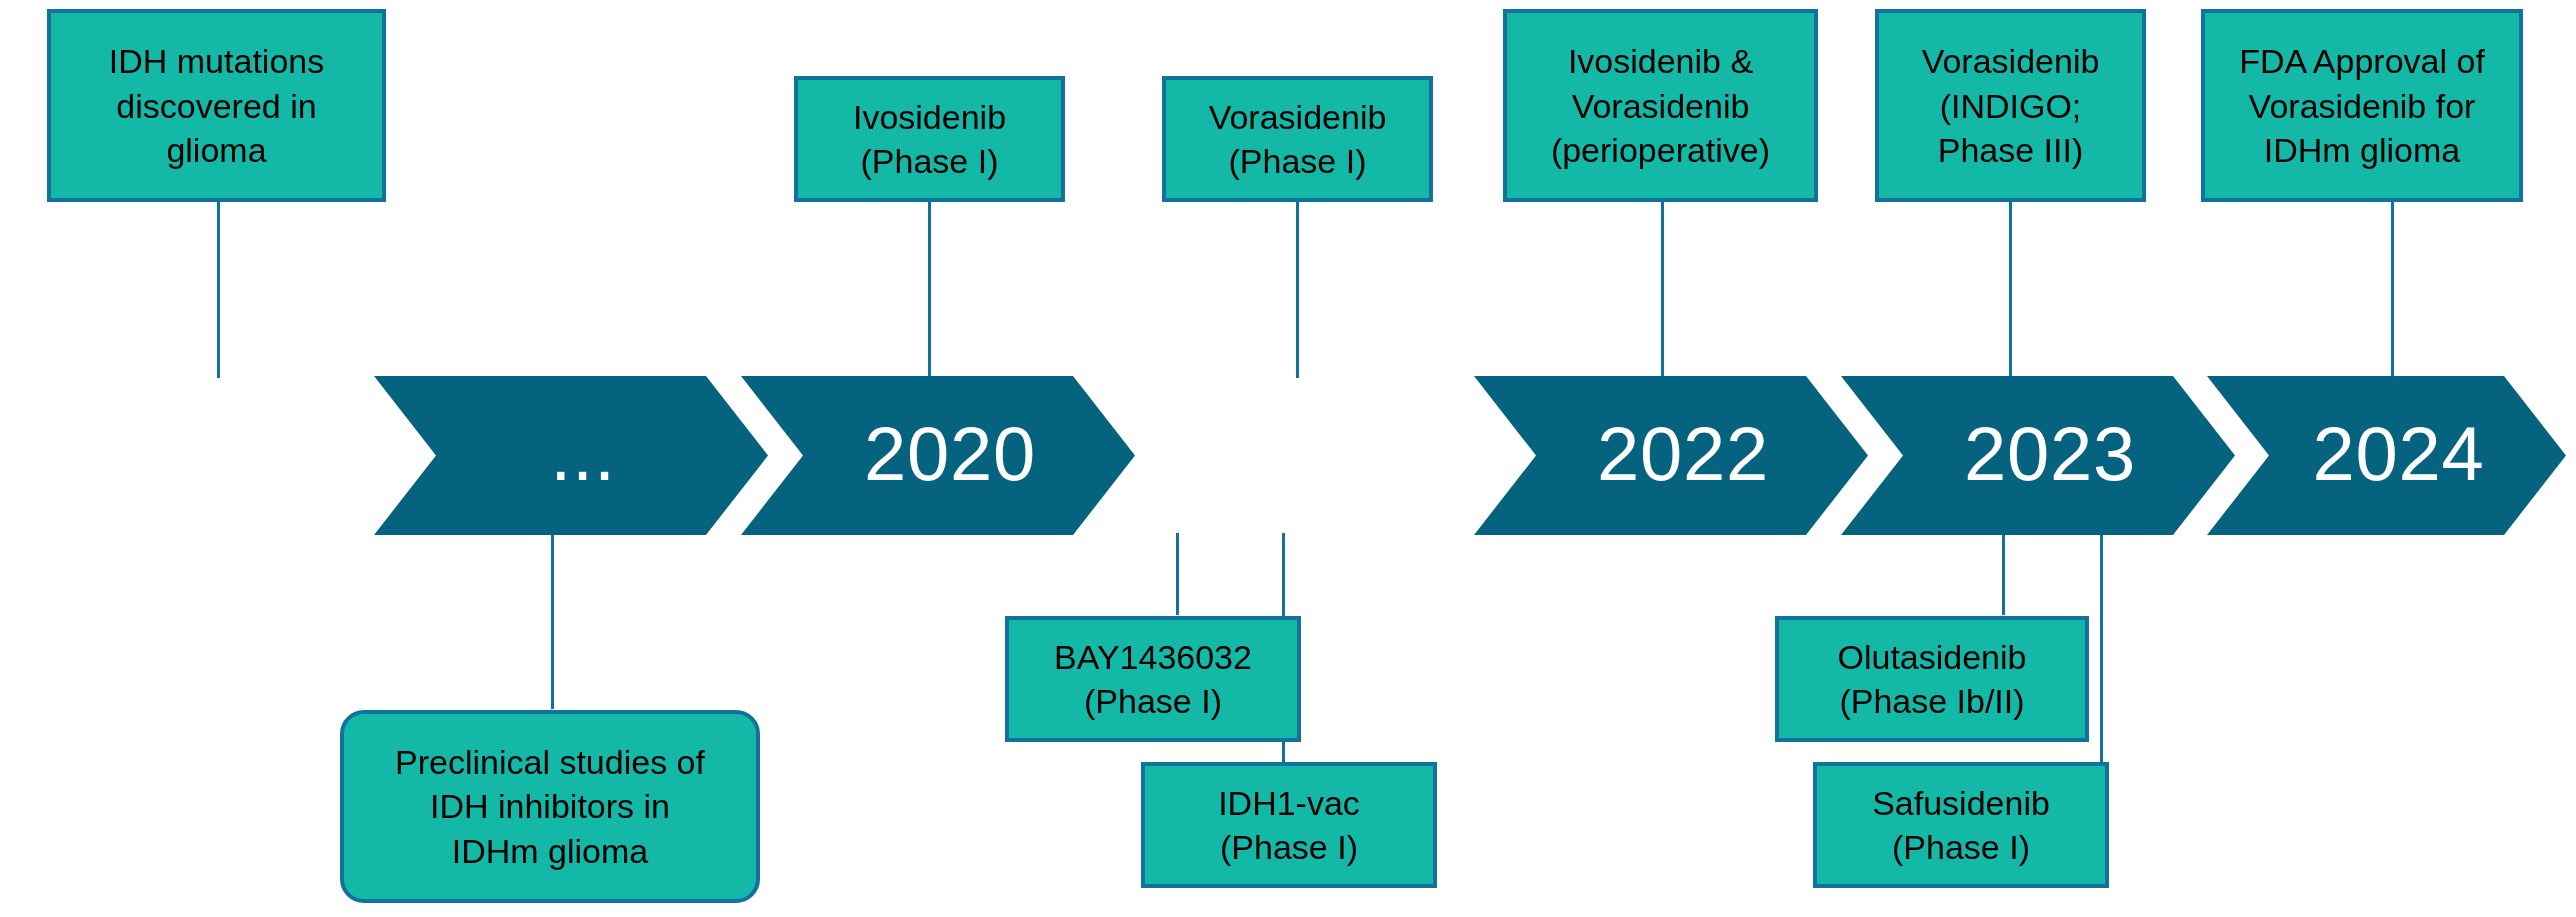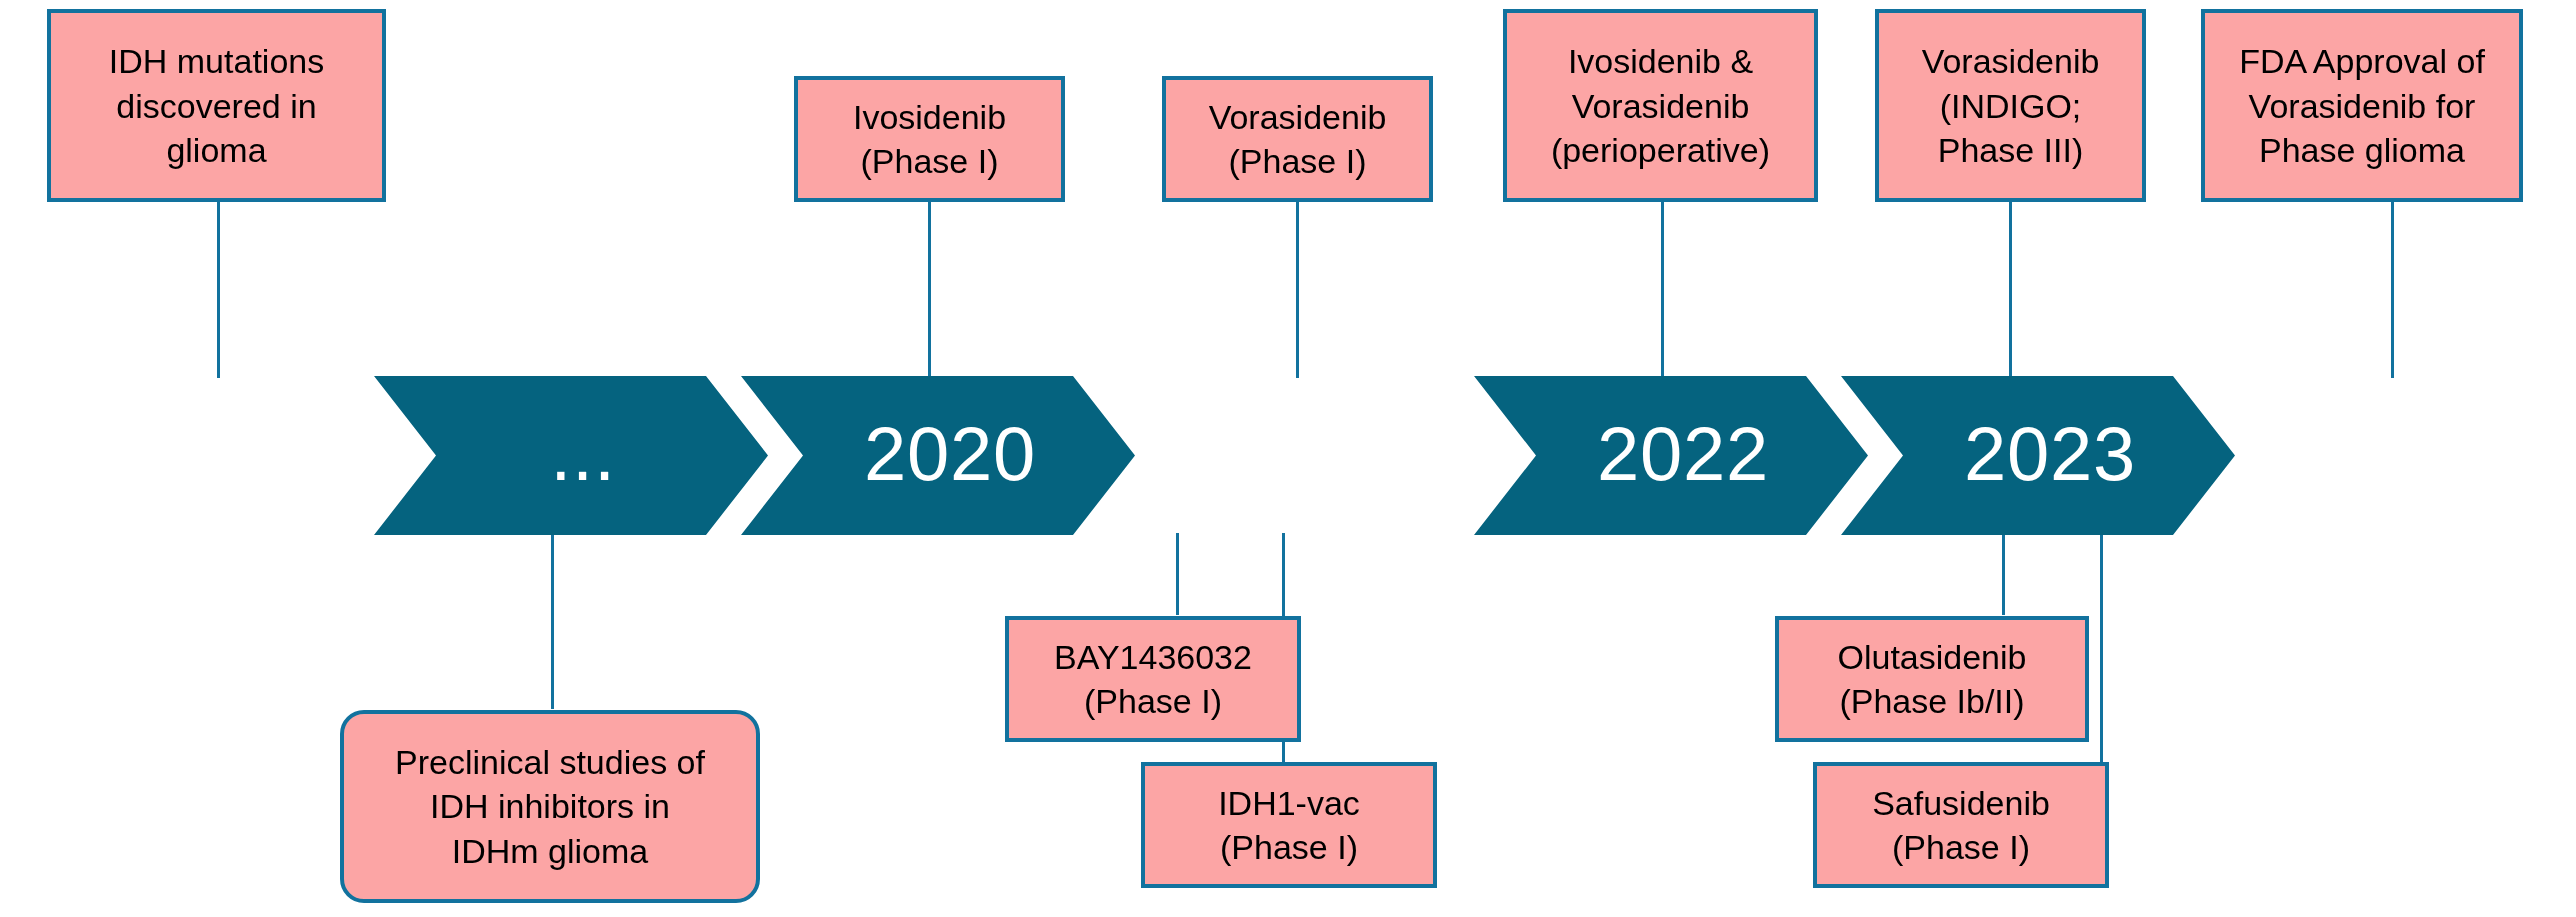--- a/index.html
+++ b/index.html
@@ -15,21 +15,21 @@
     width: 2576px;
     height: 918px;
     background: #ffffff;
     overflow: hidden;
   }
 
   
   .box {
     position: absolute;
     box-sizing: border-box;
-    background: #fca5a5;
+    background: #14b8a6;
     border: 4px solid #12729E;
     display: flex;
     align-items: center;
     justify-content: center;
     text-align: center;
     color: #000000;
     font-size: 34px;
     line-height: 1.30;
     font-family: "Liberation Sans", sans-serif;
     white-space: pre-line;
@@ -96,20 +96,23 @@
 
 
   <div class="chev mid" style="left:1474px; top:376px; width:394px; height:159px;">
     <span class="chev-label">2022</span>
   </div>
 
   <div class="chev mid" style="left:1841px; top:376px; width:394px; height:159px;">
     <span class="chev-label">2023</span>
   </div>
 
+  <div class="chev mid" style="left:2207px; top:376px; width:359px; height:159px;">
+    <span class="chev-label">2024</span>
+  </div>
 
   <div class="box" style="left:47px; top:9.2px; width:339px; height:193px;">IDH mutations
 discovered in
 glioma</div>
 
   <div class="box" style="left:794px; top:76px; width:271px; height:126px;">Ivosidenib
 (Phase I)</div>
 
   <div class="box" style="left:1162px; top:76px; width:271px; height:126px;">Vorasidenib
 (Phase I)</div>
@@ -117,21 +120,21 @@
   <div class="box" style="left:1503px; top:9.2px; width:315px; height:193px;">Ivosidenib &amp;
 Vorasidenib
 (perioperative)</div>
 
   <div class="box" style="left:1875px; top:9.2px; width:271px; height:193px;">Vorasidenib
 (INDIGO;
 Phase III)</div>
 
   <div class="box" style="left:2201px; top:9.2px; width:322px; height:193px;">FDA Approval of
 Vorasidenib for
-Phase glioma</div>
+IDHm glioma</div>
 
   <div class="box" style="left:340px; top:710px; width:420px; height:193px;border-radius:24px;">Preclinical studies of
 IDH inhibitors in
 IDHm glioma</div>
 
   <div class="box" style="left:1005px; top:616px; width:296px; height:126px;">BAY1436032
 (Phase I)</div>
 
   <div class="box" style="left:1141px; top:762px; width:296px; height:126px;">IDH1-vac
 (Phase I)</div>

